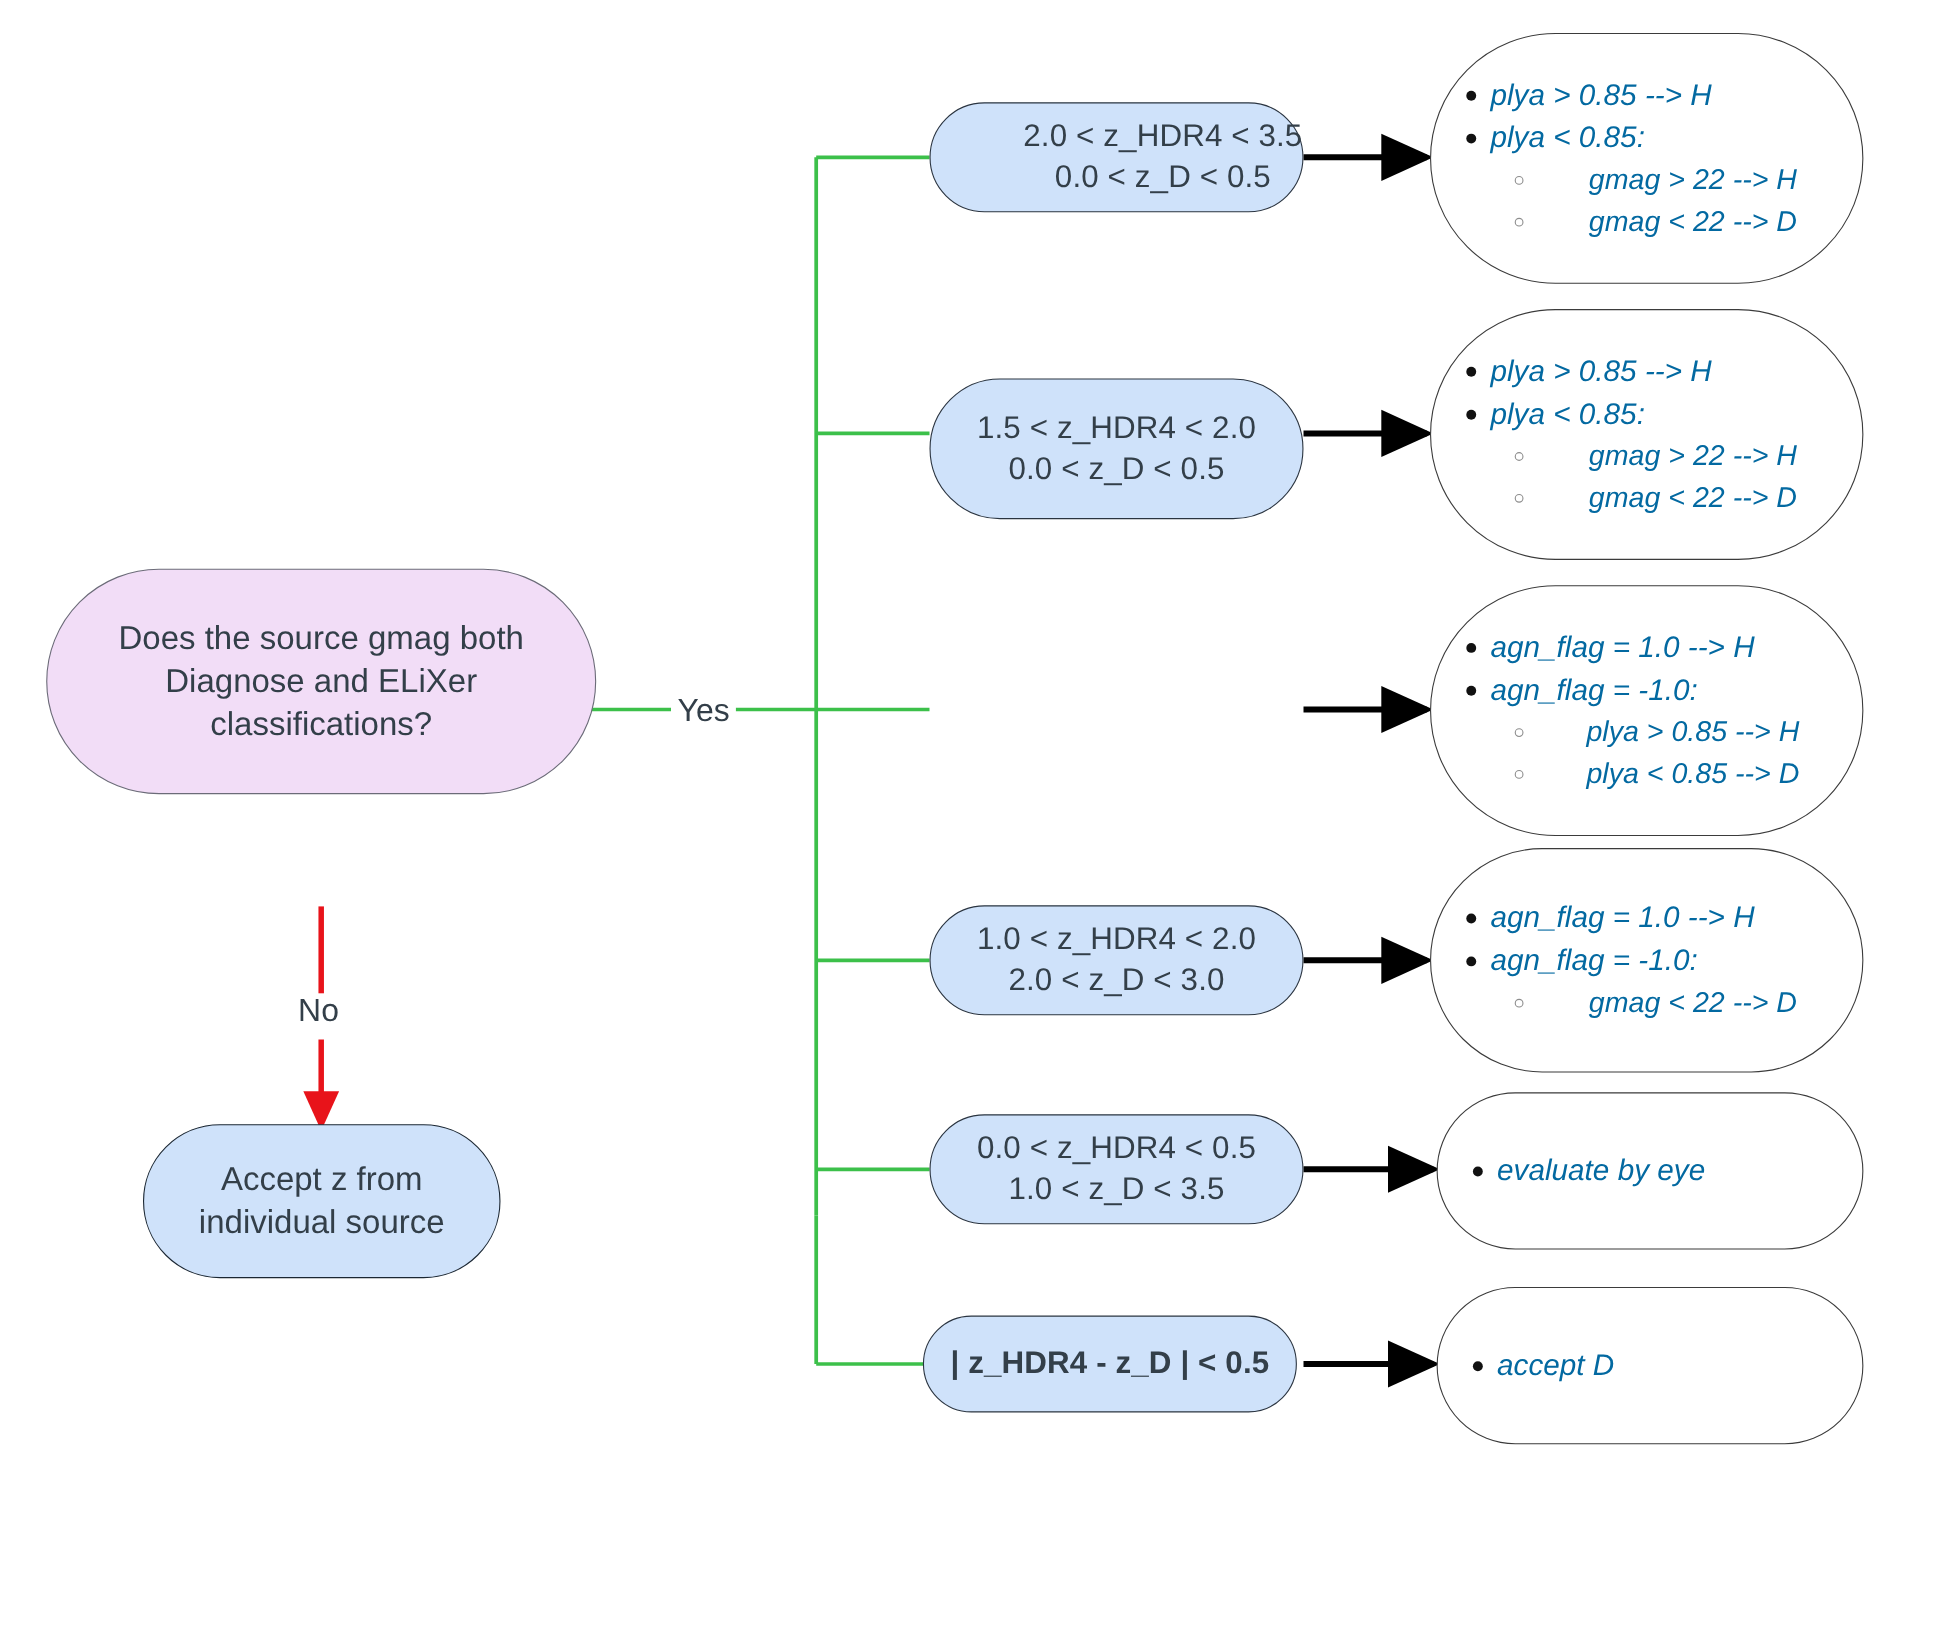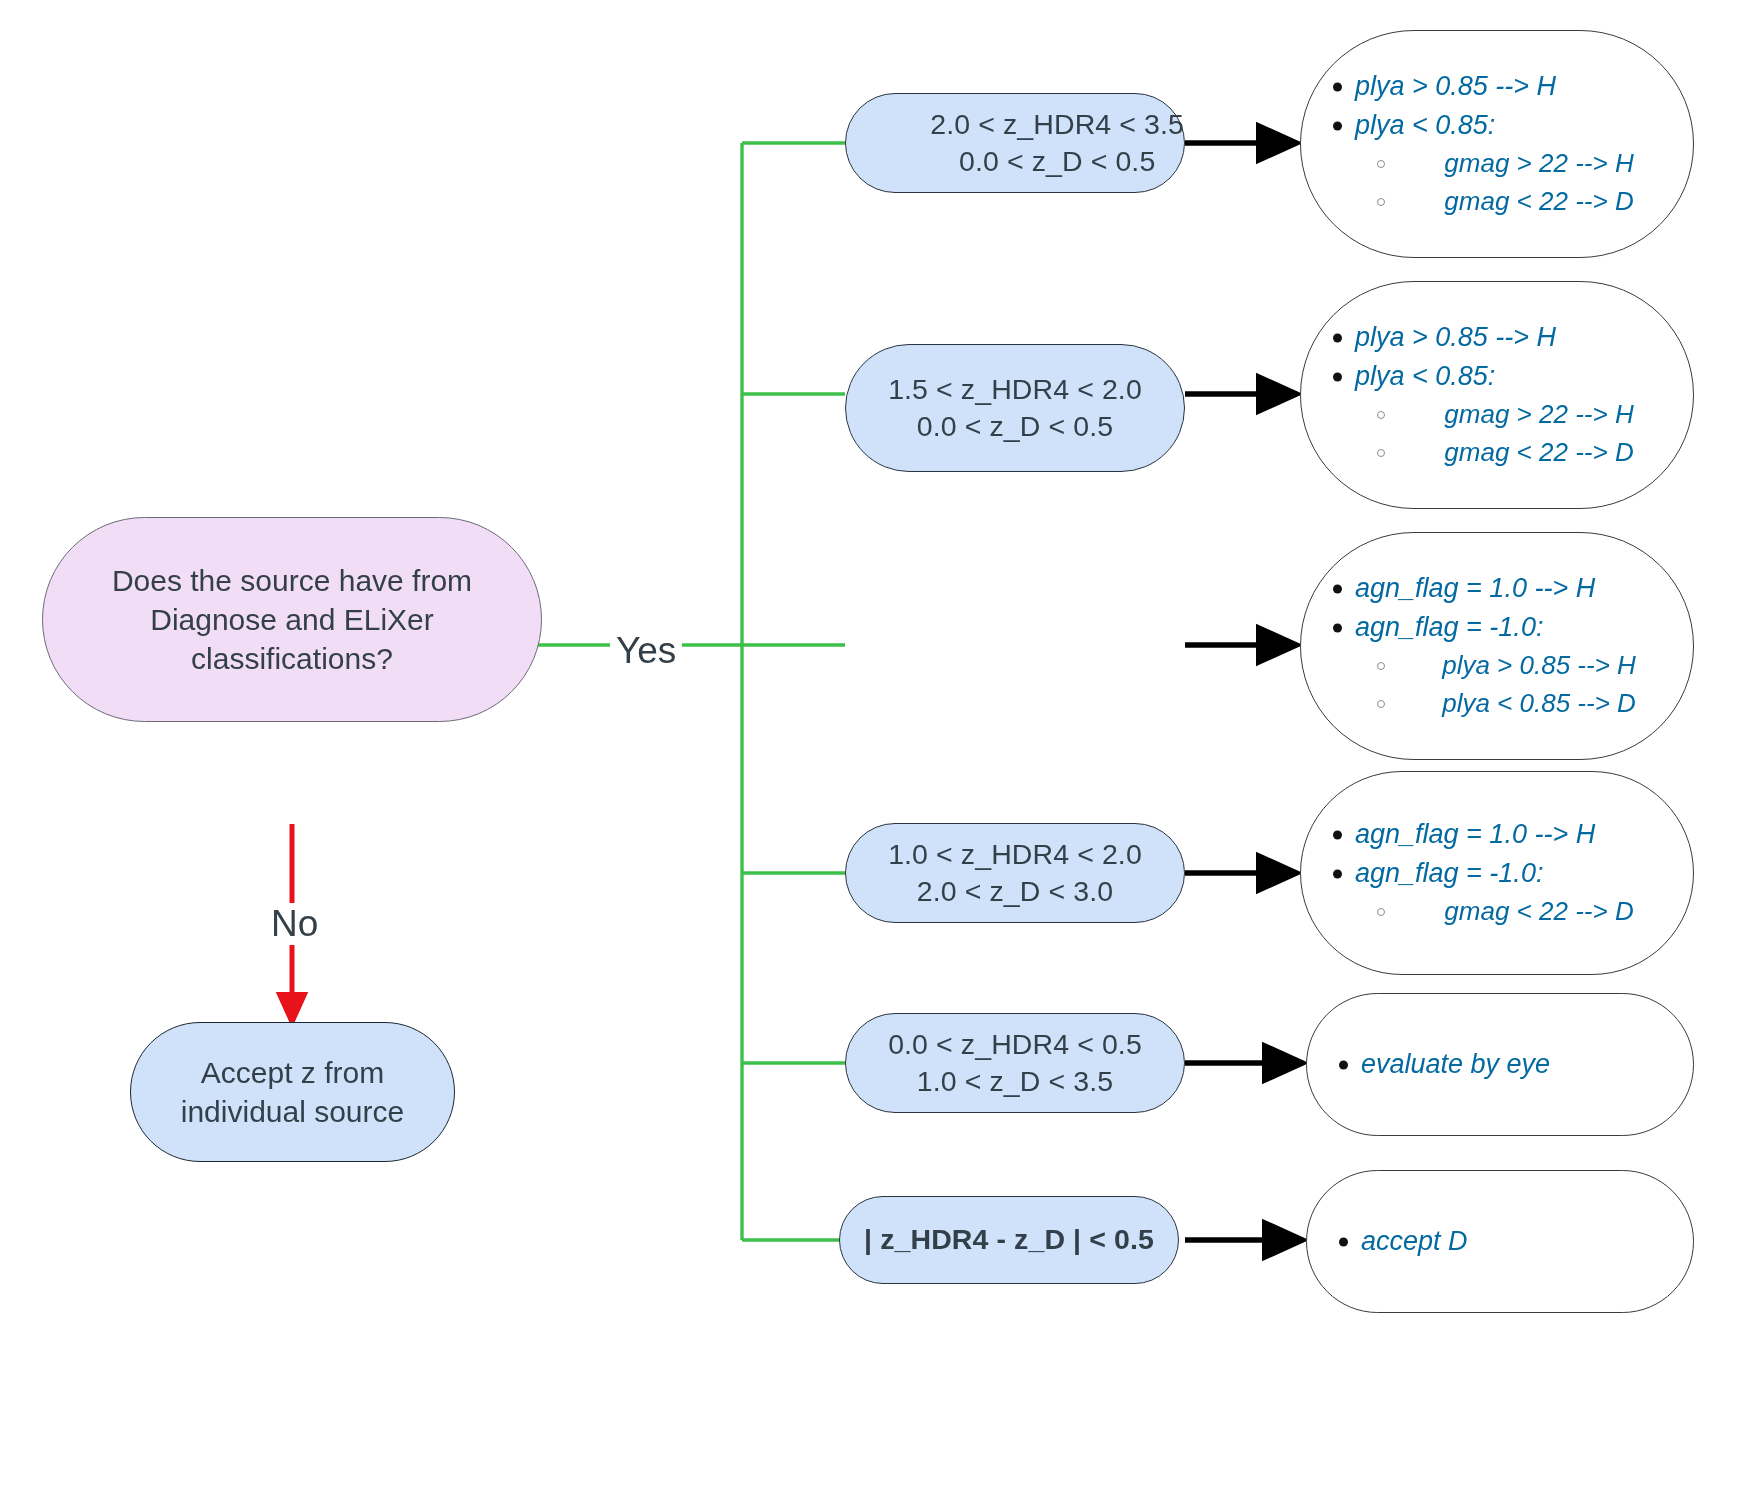--- a/index.html
+++ b/index.html
@@ -104,21 +104,21 @@
     transform: translateY(-50%);
     width: 8px;
     height: 8px;
     border-radius: 50%;
     border: 1.4px solid #8d8d8d;
     background: transparent;
     box-sizing: border-box;
   }
   .edge-label {
     position: absolute;
-    font-size: 37px;
+    font-size: 29px;
     color: #333f49;
     background: #ffffff;
     padding: 0 6px;
     white-space: nowrap;
   }
 </style>
 </head>
 <body>
 
 <div id="canvas">
@@ -154,21 +154,21 @@
       <path d="M1185,143 L1297,143" stroke="#000000" stroke-width="5.5" fill="none" marker-end="url(#arrowBlack)"></path>
       <path d="M1185,394 L1297,394" stroke="#000000" stroke-width="5.5" fill="none" marker-end="url(#arrowBlack)"></path>
       <path d="M1185,645 L1297,645" stroke="#000000" stroke-width="5.5" fill="none" marker-end="url(#arrowBlack)"></path>
       <path d="M1185,873 L1297,873" stroke="#000000" stroke-width="5.5" fill="none" marker-end="url(#arrowBlack)"></path>
       <path d="M1185,1063 L1303,1063" stroke="#000000" stroke-width="5.5" fill="none" marker-end="url(#arrowBlack)"></path>
       <path d="M1185,1240 L1303,1240" stroke="#000000" stroke-width="5.5" fill="none" marker-end="url(#arrowBlack)"></path>
     </g>
   </svg>
 
   <div class="node node-decision" style="left:42px; top:619px; width:500px; height:205px; transform:translateY(-102px);">
-    <span>Does the source have from
+    <span>Does the source gmag both
 Diagnose and ELiXer
 classifications?</span>
   </div>
 
   <div class="edge-label" style="left:610px; top:702px; transform:translateY(-72px);">Yes</div>
 
   <div class="edge-label" style="left:265px; top:903px;">No</div>
 
   <div class="node node-terminal" style="left:130px; top:1022px; width:325px; height:140px;">
     <span>Accept z from

